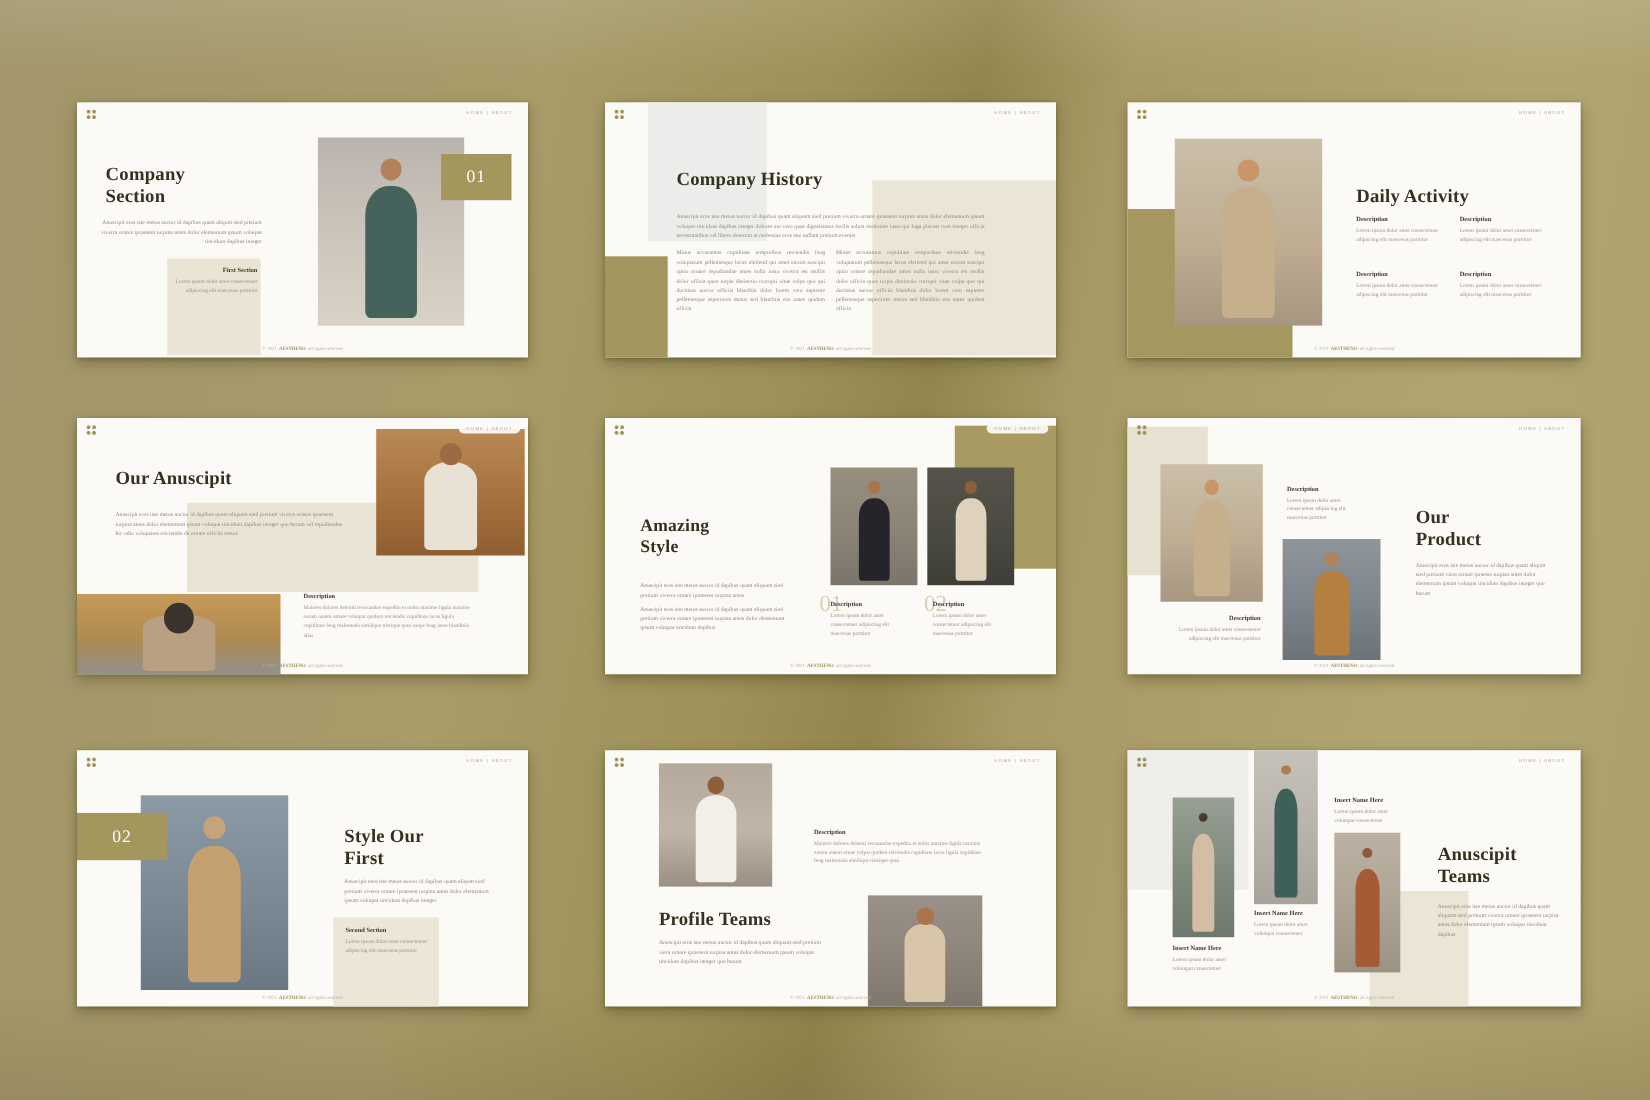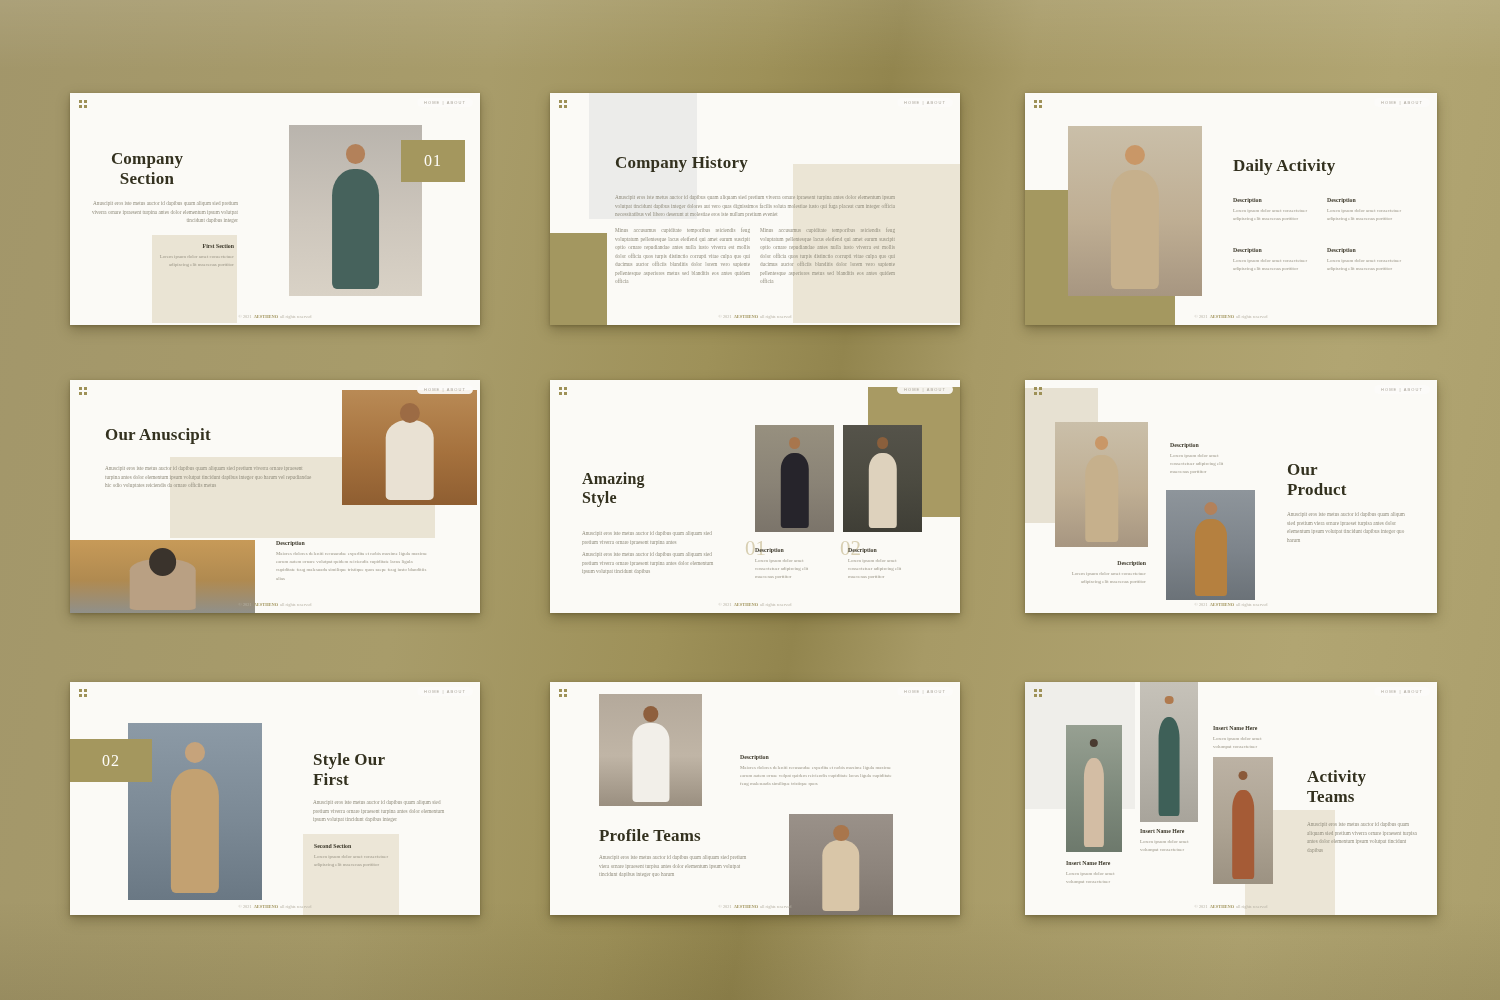--- a/index.html
+++ b/index.html
@@ -67,21 +67,21 @@
 <body>
 
 <section class="slide" style="left:70px;top:93px;width:410px;height:232px">
   <div class="logo"></div>
   <div class="nav">HOME | ABOUT</div>
   <div class="rect" style="left:82px;top:142px;width:85px;height:88px;background:#eae4d4"></div>
   <div class="photo ph-street" style="left:219px;top:32px;width:133px;height:171px"></div>
   <div class="num-box" style="left:331px;top:47px;width:64px;height:42px;font-size:16px">
     <span>01</span>
   </div>
-  <div class="abs t" style="left:3px;top:56px;width:148px;text-align:center">
+  <div class="abs t" style="left:26px;top:56px;width:148px;text-align:left">
     <span class="tl">Company</span>
     <span class="tl">Section</span>
   </div>
   <div class="abs b" style="left:18px;top:106px;width:150px;text-align:right">Anuscipit eros iste metus auctor id dapibus quam aliqum sied pretium viverra ornare ipraesent turpina antes dolor elementum ipsum volutpat tincidunt dapibus integer</div>
   <div class="abs" style="left:88px;top:150px;width:76px;text-align:right">
     <div class="h">First Section</div>
     <div class="s" style="margin-top:2px">Lorem ipsum dolor amet consectetuer adipiscing elit maecenas porttitor</div>
   </div>
   <div class="foot">
     <span>© 2021</span><span class="brand">AESTHENO</span><span>all rights reserved</span>
@@ -103,21 +103,21 @@
   <div class="foot">
     <span>© 2021</span><span class="brand">AESTHENO</span><span>all rights reserved</span>
   </div>
 </section>
 
 <section class="slide" style="left:1025px;top:93px;width:412px;height:232px">
   <div class="rect" style="left:0;top:97px;width:150px;height:135px;background:#a49860"></div>
   <div class="photo ph-ruins" style="left:43px;top:33px;width:134px;height:170px"></div>
   <div class="logo"></div>
   <div class="nav">HOME | ABOUT</div>
-  <div class="abs t" style="left:208px;top:63px;width:190px">
+  <div class="abs t" style="left:208px;top:76px;width:190px">
     <span class="tl">Daily Activity</span>
   </div>
   <div class="abs desc" style="left:208px;top:104px;width:80px">
     <div class="h">Description</div>
     <div class="s" style="margin-top:2px">Lorem ipsum dolor amet consectetuer adipiscing elit maecenas porttitor</div>
   </div>
   <div class="abs desc" style="left:302px;top:104px;width:80px">
     <div class="h">Description</div>
     <div class="s" style="margin-top:2px">Lorem ipsum dolor amet consectetuer adipiscing elit maecenas porttitor</div>
   </div>
@@ -258,20 +258,20 @@
   </div>
   <div class="abs" style="left:115px;top:146px;width:64px">
     <div class="h">Insert Name Here</div>
     <div class="s" style="margin-top:2px">Lorem ipsum dolor amet volumpat consectetuer</div>
   </div>
   <div class="abs" style="left:188px;top:43px;width:64px">
     <div class="h">Insert Name Here</div>
     <div class="s" style="margin-top:2px">Lorem ipsum dolor amet volumpat consectetuer</div>
   </div>
   <div class="abs t" style="left:282px;top:85px;width:120px">
-    <span class="tl">Activity</span>
+    <span class="tl">Anuscipit</span>
     <span class="tl">Teams</span>
   </div>
   <div class="abs b" style="left:282px;top:138px;width:112px">Anuscipit eros iste metus auctor id dapibus quam aliquam sied pretium viverra ornare ipraesent turpisa antes dolor elementum ipsum volutpat tincidunt dapibus</div>
   <div class="foot">
     <span>© 2021</span><span class="brand">AESTHENO</span><span>all rights reserved</span>
   </div>
 </section>
 
 </body></html>

